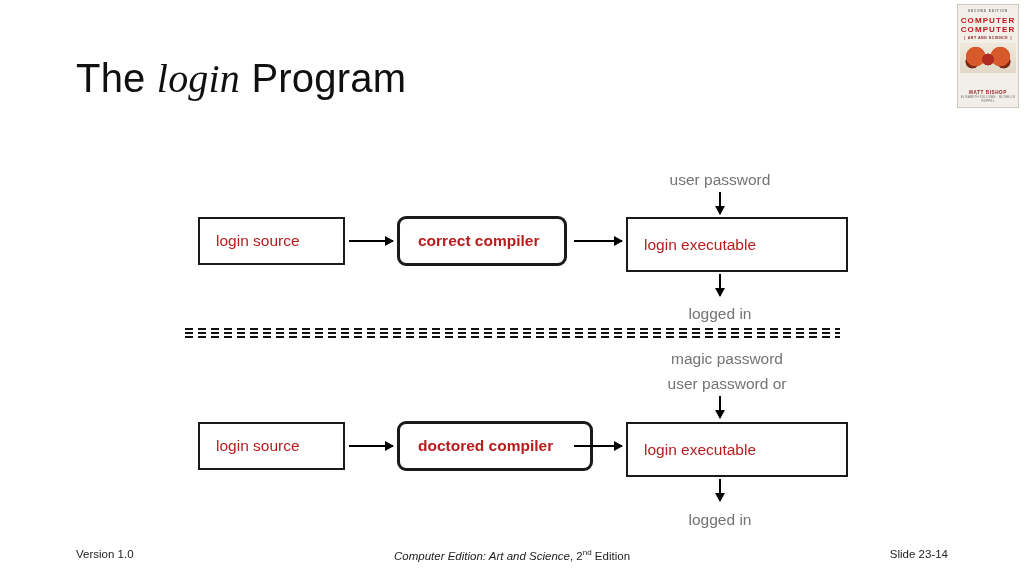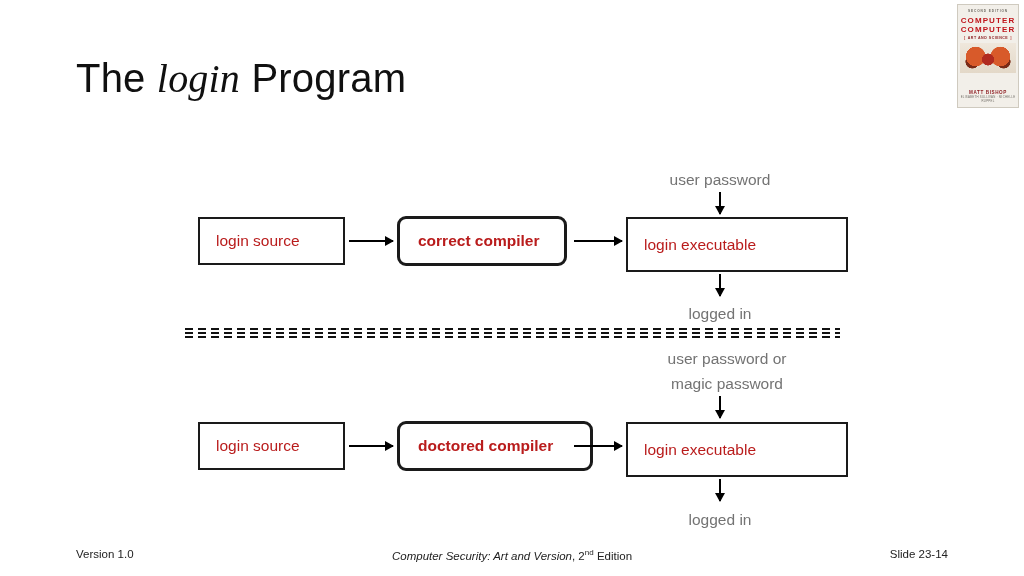--- a/index.html
+++ b/index.html
@@ -289,22 +289,22 @@
 <div class="arrow-v" style="left:719px; top:274px; height:22px;"></div>
 <div class="dtext" style="left:720px; top:301px;">logged in</div>
 
 <div class="divider">
   <div class="dline l1"></div>
   <div class="dline l2"></div>
   <div class="dline l3"></div>
 </div>
 
 <div class="dtext" style="left:727px; top:346px;">
+  <div>magic password</div>
   <div>user password or</div>
-  <div>magic password</div>
 </div>
 <div class="arrow-v" style="left:719px; top:396px; height:22px;"></div>
 
 <div class="node node-square" style="left:198px; top:422px; width:147px; height:48px;">
   <span class="node-label">login source</span>
 </div>
 
 <div class="arrow-h" style="left:349px; top:445px; width:44px;"></div>
 
 <div class="node node-round" style="left:397px; top:421px; width:196px; height:50px;">
@@ -316,16 +316,16 @@
 <div class="node node-square" style="left:626px; top:422px; width:222px; height:55px;">
   <span class="node-label">login executable</span>
 </div>
 
 <div class="arrow-v" style="left:719px; top:479px; height:22px;"></div>
 <div class="dtext" style="left:720px; top:507px;">logged in</div>
 
 <div class="footer">
   <div class="footer-left">Version 1.0</div>
   <div class="footer-center">
-    <span class="it">Computer Security: Art and Version</span><span>, 2</span><sup>nd</sup><span> Edition</span>
+    <span class="it">Computer Edition: Art and Science</span><span>, 2</span><sup>nd</sup><span> Edition</span>
   </div>
   <div class="footer-right">Slide 23-14</div>
 </div>
 
 </body></html>

